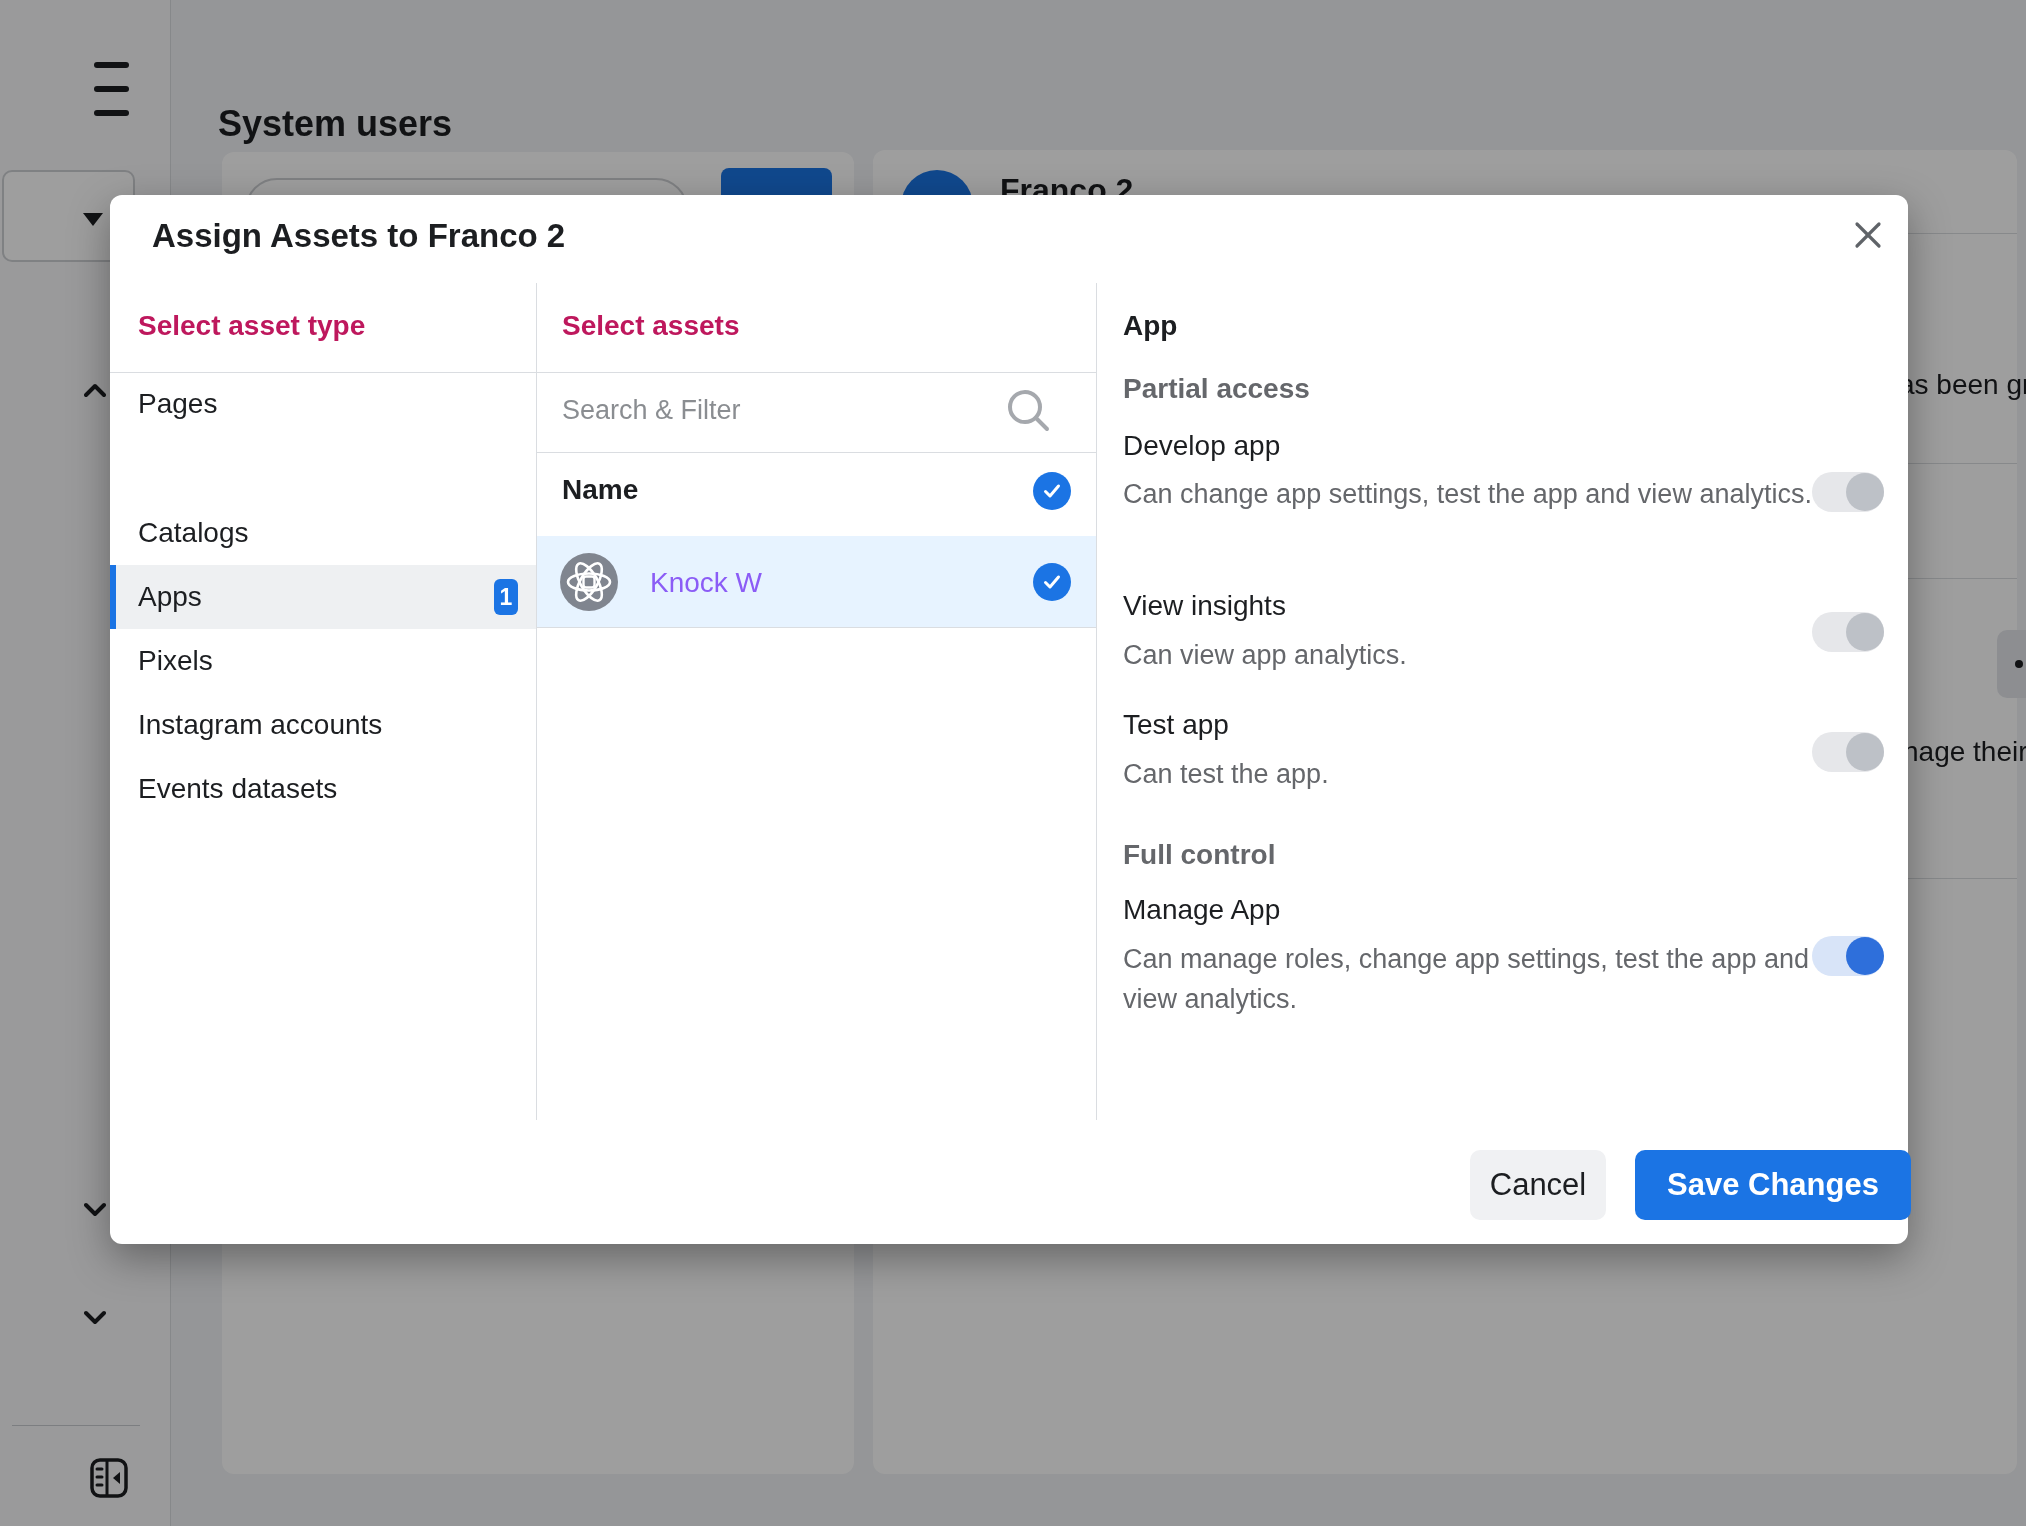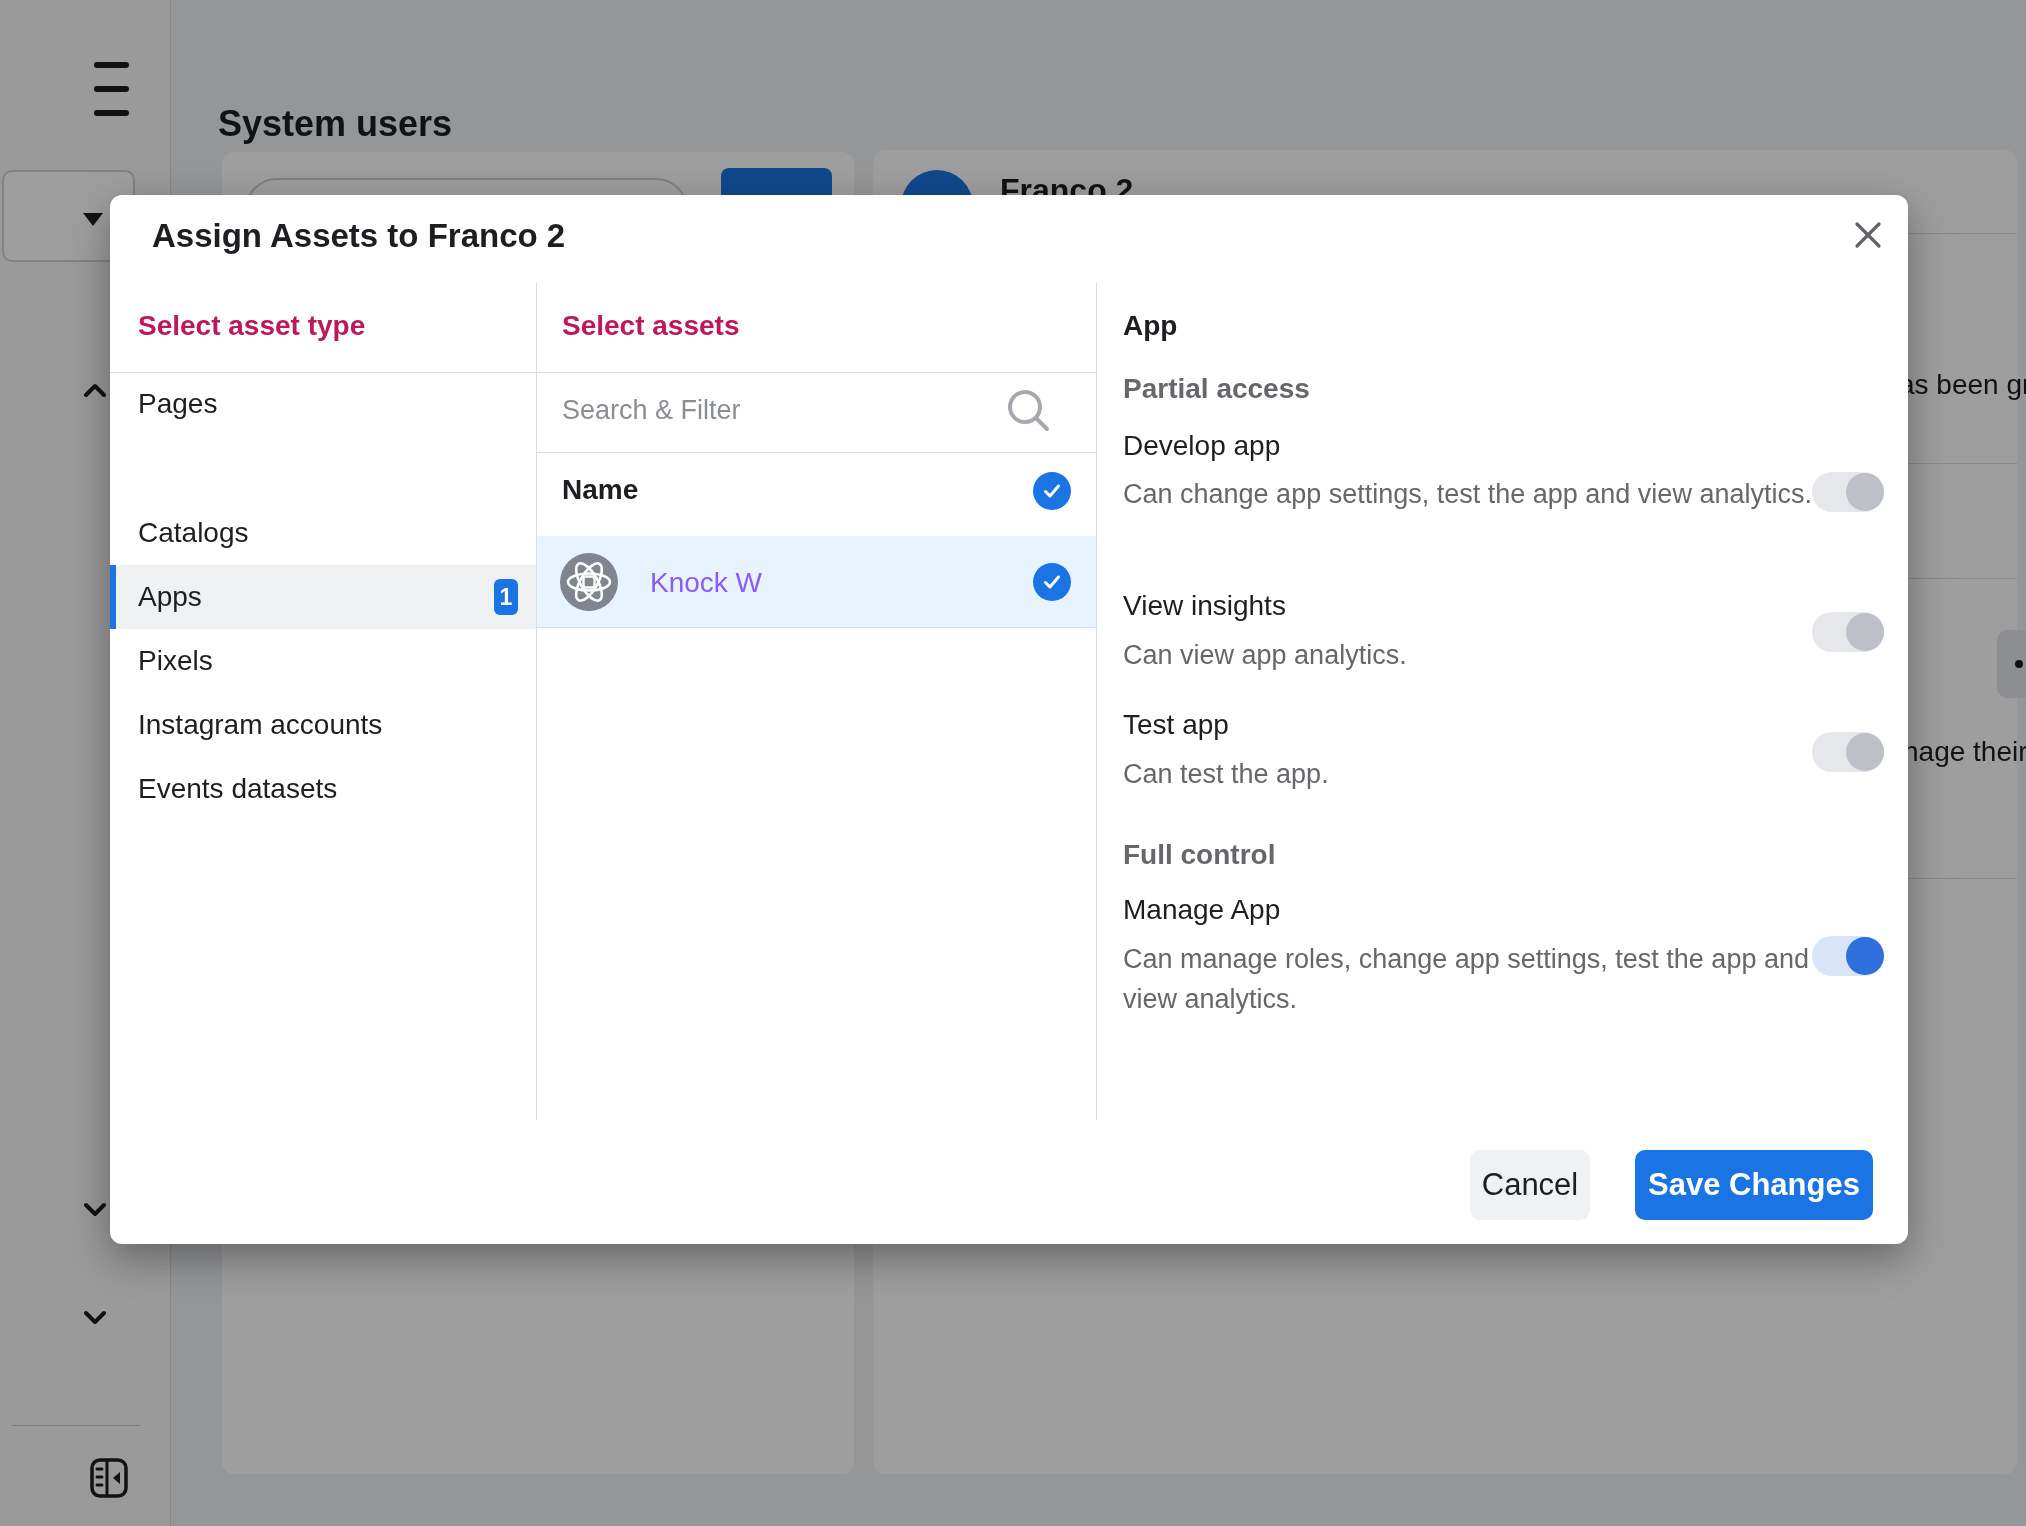--- a/index.html
+++ b/index.html
@@ -94,22 +94,22 @@
   .toggle { position:absolute; left:1702px; width:72px; height:40px; border-radius:20px; cursor:pointer; }
   .toggle .knob { position:absolute; top:1px; width:38px; height:38px; border-radius:50%; }
   .toggle.off { background:#e6e7ea; }
   .toggle.off .knob { right:0; background:#bdc1c7; }
   .toggle.on { background:#d8e4f8; }
   .toggle.on .knob { right:0; background:#2e6fdb; }
 
   
   .btn { position:absolute; top:955px; height:70px; border:none; border-radius:10px;
     font-family:"Liberation Sans","DejaVu Sans",sans-serif; font-size:31px; cursor:pointer; }
-  #btn-cancel { left:1360px; width:120px; background:#f0f1f3; color:#1c1e21; font-weight:500; }
-  #btn-save { left:1525px; width:238px; background:#1b74e4; color:#ffffff; font-weight:700; }
+  #btn-cancel { left:1360px; width:136px; background:#f0f1f3; color:#1c1e21; font-weight:500; }
+  #btn-save { left:1525px; width:276px; background:#1b74e4; color:#ffffff; font-weight:700; }
 </style>
 </head>
 <body>
 
 <div id="page">
 
   <div class="sidebar">
     <div class="hamburger">
       <span></span>
         <span></span>

